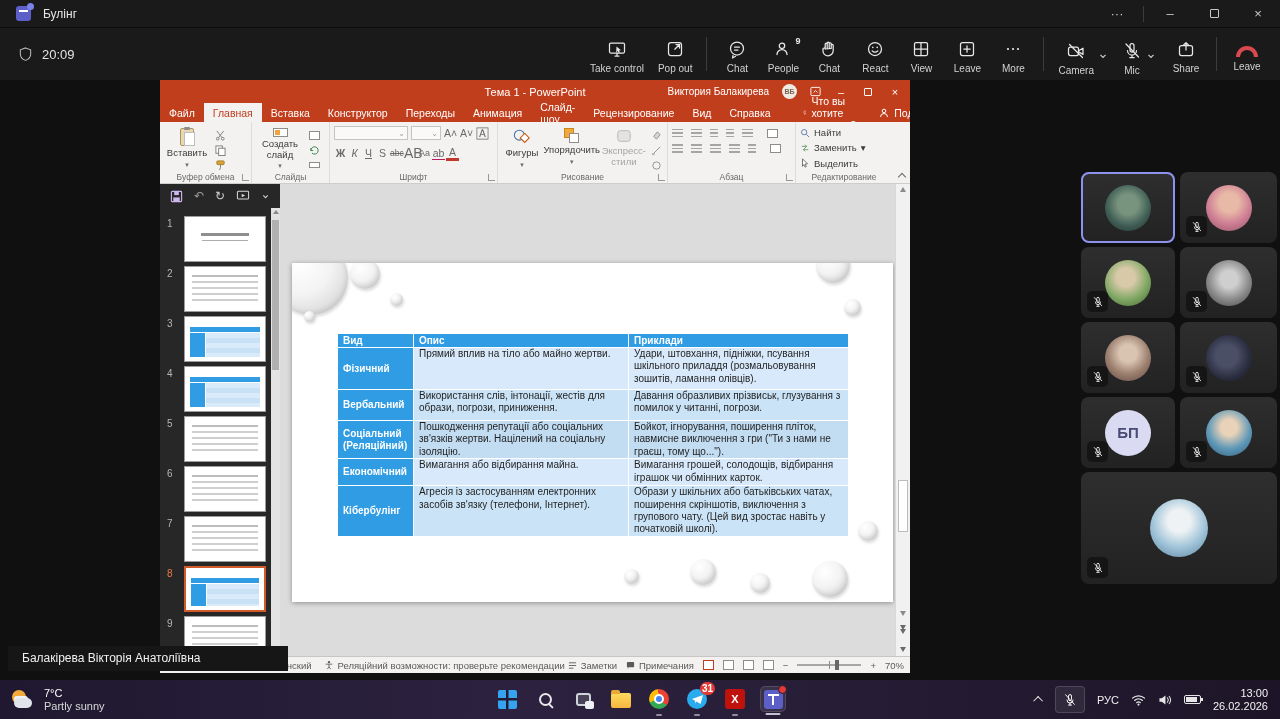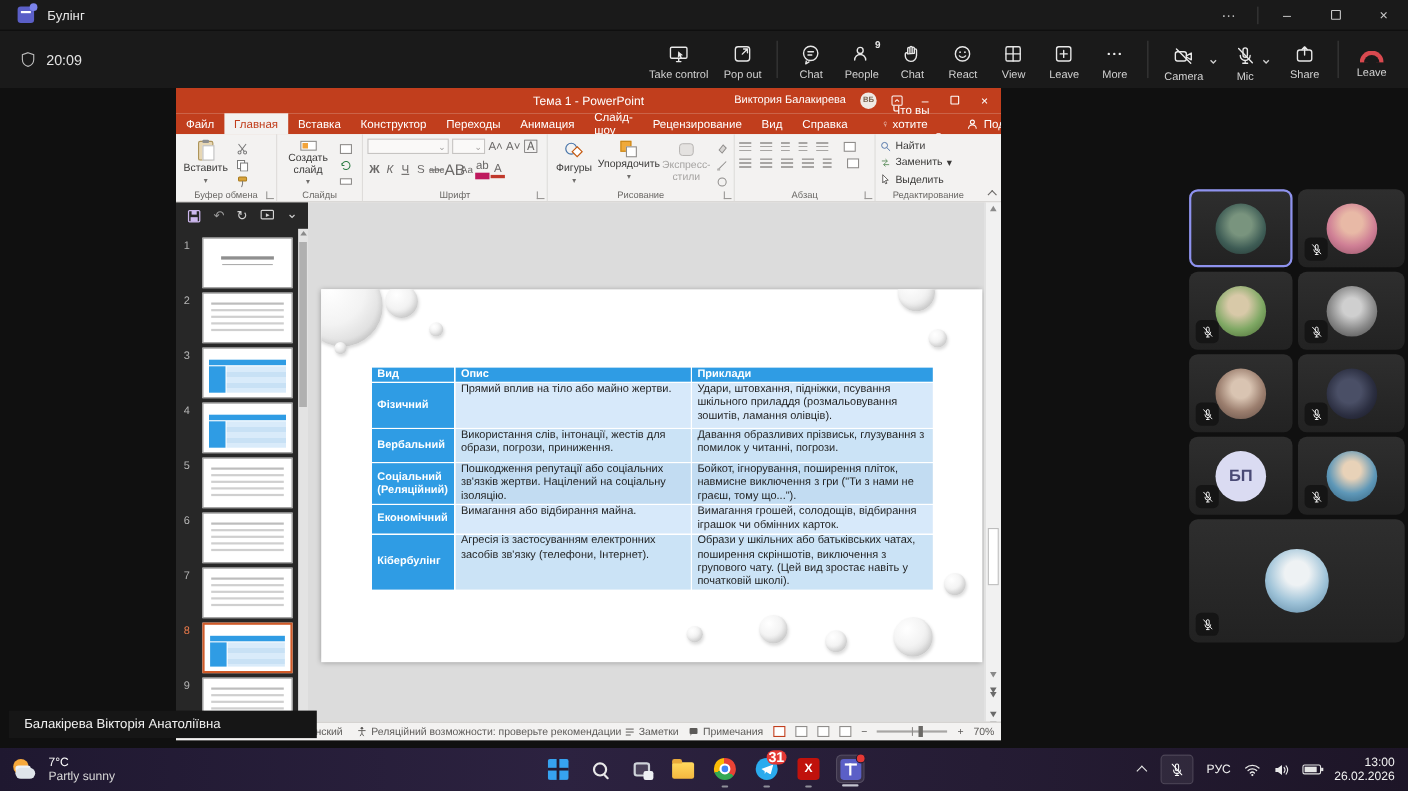--- a/index.html
+++ b/index.html
@@ -161,21 +161,21 @@
   .srch { position:relative; width:13px; height:13px; border:2px solid #e8e8e8; border-radius:50%; }
   .srch::after { content:""; position:absolute; right:-4px; bottom:-3px; width:6px; height:2px; background:#e8e8e8; transform:rotate(45deg); border-radius:1px; }
   .tview { position:relative; width:15px; height:13px; border:2px solid #cfd4da; border-radius:3px; background:rgba(255,255,255,.15); }
   .tview::after { content:""; position:absolute; right:-5px; bottom:-5px; width:9px; height:8px; background:#eef1f4; border-radius:2px; }
   .folder { position:relative; width:20px; height:15px; background:linear-gradient(#ffd95e,#f4b73f); border-radius:2px; margin-top:3px; }
   .folder::before { content:""; position:absolute; left:0; top:-3px; width:9px; height:4px; background:#e8a93a; border-radius:2px 2px 0 0; }
   .chrome { position:relative; width:20px; height:20px; border-radius:50%; background:conic-gradient(from 130deg, #34a853 0 120deg, #fbbc05 0 225deg, #ea4335 0 360deg); }
   .chrome::after { content:""; position:absolute; left:5px; top:5px; width:10px; height:10px; border-radius:50%; background:#4285f4; border:2.5px solid #fff; box-sizing:border-box; }
   .tg { position:relative; width:20px; height:20px; border-radius:50%; background:#2aabee; }
   .tg::after { content:""; position:absolute; left:5px; top:6px; width:11px; height:9px; background:#fff; clip-path:polygon(0 45%, 100% 0, 78% 100%, 40% 72%, 30% 95%, 28% 65%); }
-  .tgbadge { position:absolute; top:-4px; right:-5px; min-width:13px; height:13px; border-radius:7px; background:#e53935; color:#fff; font-size:13px; font-weight:bold; display:flex; align-items:center; justify-content:center; padding:0 2px; }
+  .tgbadge { position:absolute; top:-4px; right:-5px; min-width:13px; height:13px; border-radius:7px; background:#e53935; color:#fff; font-size:10px; font-weight:bold; display:flex; align-items:center; justify-content:center; padding:0 2px; }
   .pdfx { width:20px; height:20px; border-radius:3px; background:#c0120c; color:#fff; font-size:11px; font-weight:bold; display:flex; align-items:center; justify-content:center; }
   .teamsic { position:relative; width:19px; height:19px; border-radius:3px; background:#5b5fc7; }
   .teamsic::before { content:""; position:absolute; left:4px; top:4px; width:11px; height:2.5px; background:#fff; }
   .teamsic::after { content:""; position:absolute; left:8.2px; top:4px; width:2.5px; height:11px; background:#fff; }
   .reddot { position:absolute; top:-2px; right:-2px; width:9px; height:9px; border-radius:50%; background:#e53935; border:1.5px solid #241b33; }
   .tray { margin-left:auto; display:flex; align-items:center; gap:12px; padding-right:12px; color:#fff; }
   .tray-chev { width:7px; height:7px; border-left:1.6px solid #e8e8e8; border-top:1.6px solid #e8e8e8; transform:rotate(45deg) translateY(2px); }
   .traymic { width:30px; height:27px; border-radius:4px; background:rgba(255,255,255,.07); border:1px solid rgba(255,255,255,.14); display:flex; align-items:center; justify-content:center; }
   .lang { font-size:11px; color:#f0f0f0; }
   .batt { position:relative; width:17px; height:9px; border:1px solid #e6e6e6; border-radius:2px; }
@@ -430,21 +430,21 @@
             <span class="fglyph">🄰</span>
           </div>
           <div style="display:flex; gap:1px; align-items:center">
             <span class="fglyph" style="font-weight:bold">Ж</span>
             <span class="fglyph" style="font-style:italic">К</span>
             <span class="fglyph" style="text-decoration:underline">Ч</span>
             <span class="fglyph">S</span>
             <span class="fglyph" style="text-decoration:line-through; font-size:8.5px">abc</span>
             <span class="fglyph" style="font-size:14px">АВ</span>
             <span class="fglyph" style="font-size:9px">Аа</span>
-            <span class="fglyph" style="border-bottom:6px solid #be185d">ab</span>
+            <span class="fglyph" style="border-bottom:1px solid #be185d">ab</span>
             <span class="fglyph" style="border-bottom:3px solid #c0392b">A</span>
           </div>
           <span class="grp-label">Шрифт</span>
           <span class="dlg"></span>
         </div>
 
         <div class="grp" style="width:170px">
           <div class="bigbtn" style="width:42px">
             <svg width="20" height="18" viewBox="0 0 22 20">
                 <circle cx="8" cy="8" r="5.5" fill="none" stroke="#4472a8" stroke-width="1.2"></circle>

